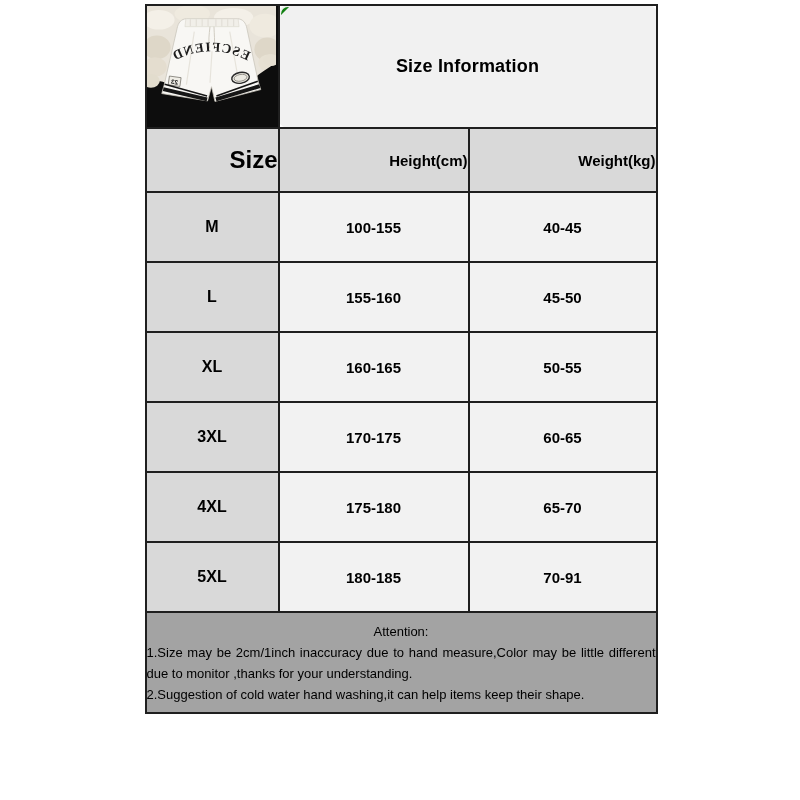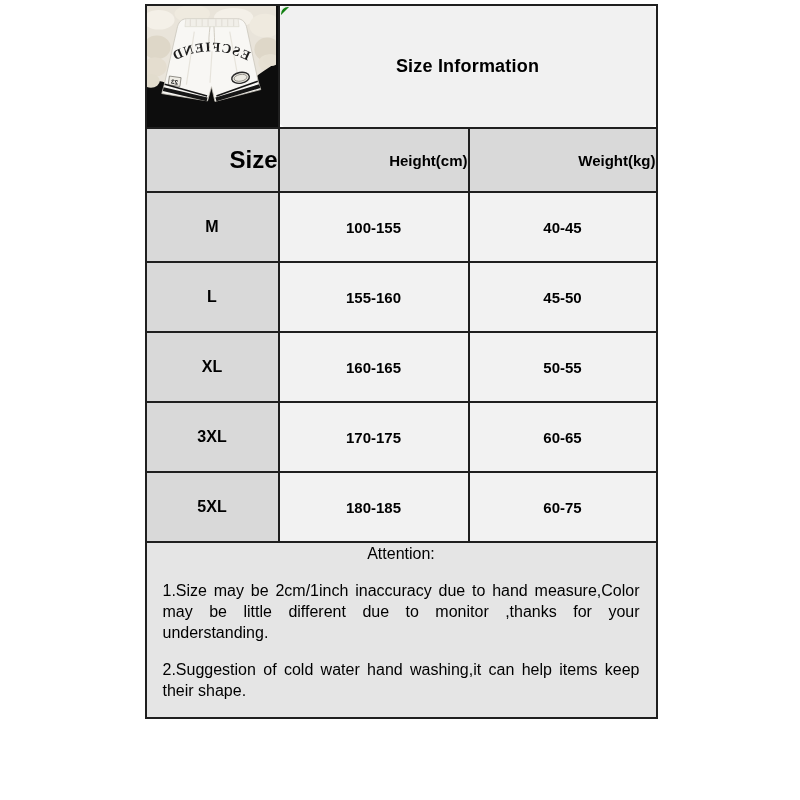--- a/index.html
+++ b/index.html
@@ -62,31 +62,31 @@
     font-size: 15px;
     font-weight: bold;
     text-align: right;
   }
   tr.r-head th.size-head { font-size: 24px; }
 
   tr.r-data td { height: 68px; font-size: 15px; font-weight: bold; background: #f2f2f2; }
   tr.r-data td.size-col { background: #d9d9d9; font-size: 16px; }
 
   td.notes-cell {
-    background: #e5e5e5;
+    background: #a3a3a3;
     height: 99px;
     vertical-align: top;
     text-align: left;
     padding: 4px 5px 4px 4px;
-    font-size: 16px;
+    font-size: 13px;
     line-height: 21px;
     font-weight: normal;
   }
   .notes-heading { margin: 0; }
-  .note-item { margin: 16px; text-align: justify; }
+  .note-item { margin: 0; text-align: justify; }
 </style>
 </head>
 <body>
 
 <div class="sheet">
   <table class="size-table">
     <colgroup>
         <col class="c1">
         <col class="c2">
         <col class="c3">
@@ -185,23 +185,28 @@
       <td class="size-col">XL</td>
       <td>160-165</td>
       <td>50-55</td>
     </tr>
     <tr class="r-data">
       <td class="size-col">3XL</td>
       <td>170-175</td>
       <td>60-65</td>
     </tr>
     <tr class="r-data">
+      <td class="size-col">4XL</td>
+      <td>175-180</td>
+      <td>65-70</td>
+    </tr>
+    <tr class="r-data">
       <td class="size-col">5XL</td>
       <td>180-185</td>
-      <td>60-75</td>
+      <td>70-91</td>
     </tr>
 
     <tr>
       <td class="notes-cell" colspan="3">
         <p class="notes-heading">Attention:</p>
         <p class="note-item">1.Size may be 2cm/1inch inaccuracy due to hand measure,Color may be little different due to monitor ,thanks for your understanding.</p>
         <p class="note-item">2.Suggestion of cold water hand washing,it can help items keep their shape.</p>
       </td>
     </tr>
   </tbody>

